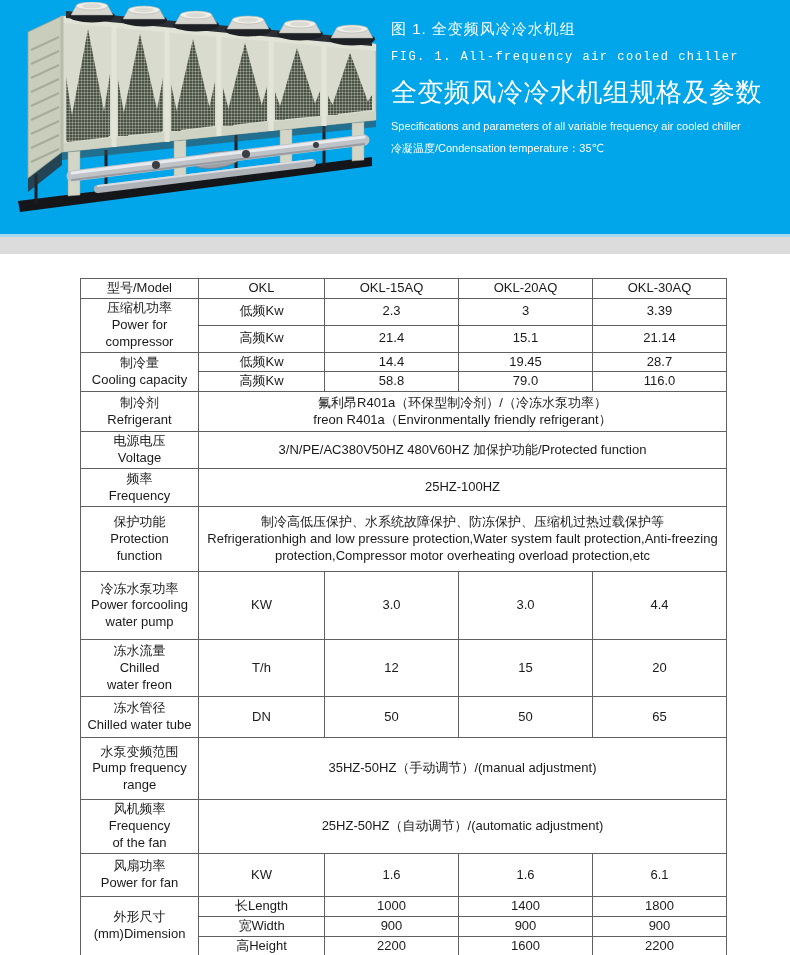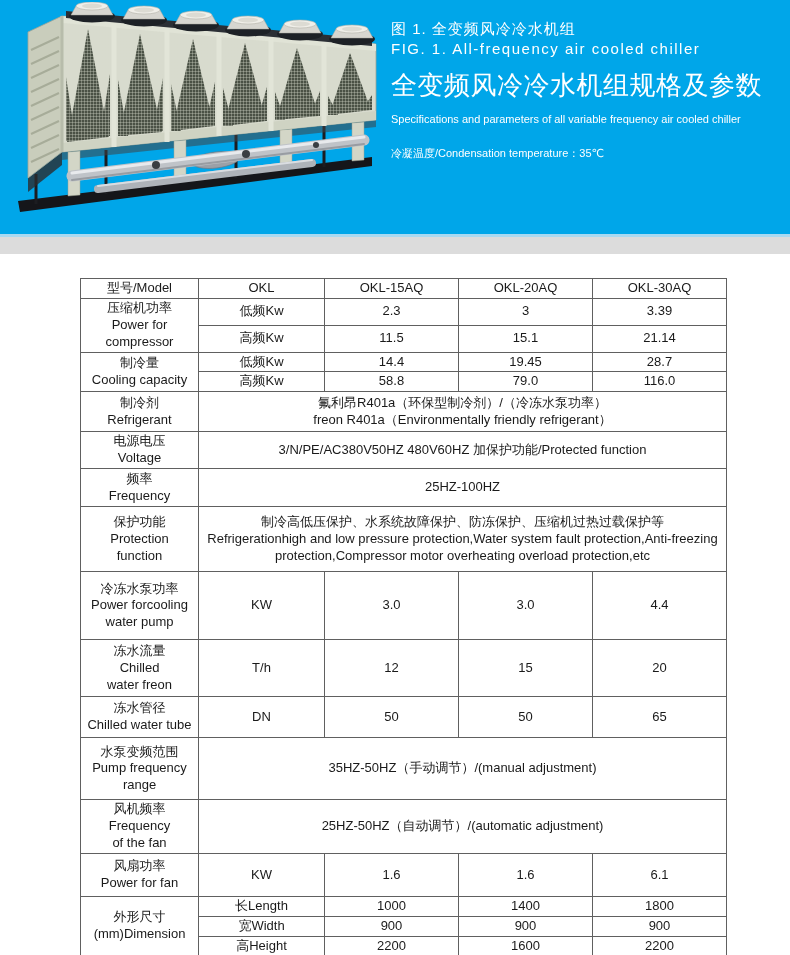--- a/index.html
+++ b/index.html
@@ -5,25 +5,25 @@
   html,body{margin:0;padding:0;}
   body{width:790px;height:955px;background:#ffffff;font-family:"Liberation Sans","DejaVu Sans",sans-serif;}
   .page{position:relative;width:790px;height:955px;overflow:hidden;background:#ffffff;}
 
   
   .hero{position:absolute;left:0;top:0;width:790px;height:234px;background:#00a6e9;}
   .band-blue{position:absolute;left:0;top:234px;width:790px;height:3px;background:#a9d9f1;}
   .band-gray{position:absolute;left:0;top:237px;width:790px;height:17px;background:#dcdcdc;}
   .chiller{position:absolute;left:6px;top:2px;}
   .hero-text{position:absolute;left:391px;top:20px;color:#ffffff;}
-  .fig-zh{font-size:15px;line-height:1.2;margin:0 0 2px 0;letter-spacing:1px;}
-  .fig-en{font-family:Liberation Sans, sans-serif;font-size:15px;letter-spacing:1.5px;margin:0 0 13px 0;}
+  .fig-zh{font-size:15px;line-height:1.2;margin:0 0 12px 0;letter-spacing:1px;}
+  .fig-en{font-family:Liberation Mono, monospace;font-size:12px;letter-spacing:1.5px;margin:0 0 13px 0;}
   .title-zh{font-size:26px;line-height:1.2;margin:0 0 12px 0;letter-spacing:0.5px;}
   .sub{font-size:11px;line-height:1.2;margin:0 0 6px 0;white-space:pre-wrap;}
-  .sub3{margin-top:21px;}
+  .sub3{margin-top:9px;}
 
   
   .table-wrap{position:absolute;left:80px;top:278px;}
   table.spec{border-collapse:collapse;width:646px;table-layout:fixed;color:#1a1a1a;}
   table.spec td{border:1px solid #606060;text-align:center;vertical-align:middle;
                 font-size:13px;line-height:1.3;padding:1px 6px;overflow:hidden;}
   td.lbl{font-size:12.5px;padding:1px 2px;}
   td.small{font-size:12.5px;}
   .rh1{height:17px}.rh2{height:18px}.rh3{height:40px}.rh4{height:37px}.rh5{height:38px}
   .rh6{height:65px}.rh7{height:68px}.rh8{height:57px}.rh9{height:41px}.rh10{height:62px}
@@ -197,21 +197,21 @@
         <div>压缩机功率</div>
         <div>Power for compressor</div>
       </td>
       <td>低频Kw</td>
       <td>2.3</td>
       <td>3</td>
       <td>3.39</td>
     </tr>
     <tr class="rh2">
       <td>高频Kw</td>
-      <td>11.5</td>
+      <td>21.4</td>
       <td>15.1</td>
       <td>21.14</td>
     </tr>
 
     <tr class="rh2">
       <td rowspan="2" class="lbl">
         <div>制冷量</div>
         <div>Cooling capacity</div>
       </td>
       <td>低频Kw</td>

